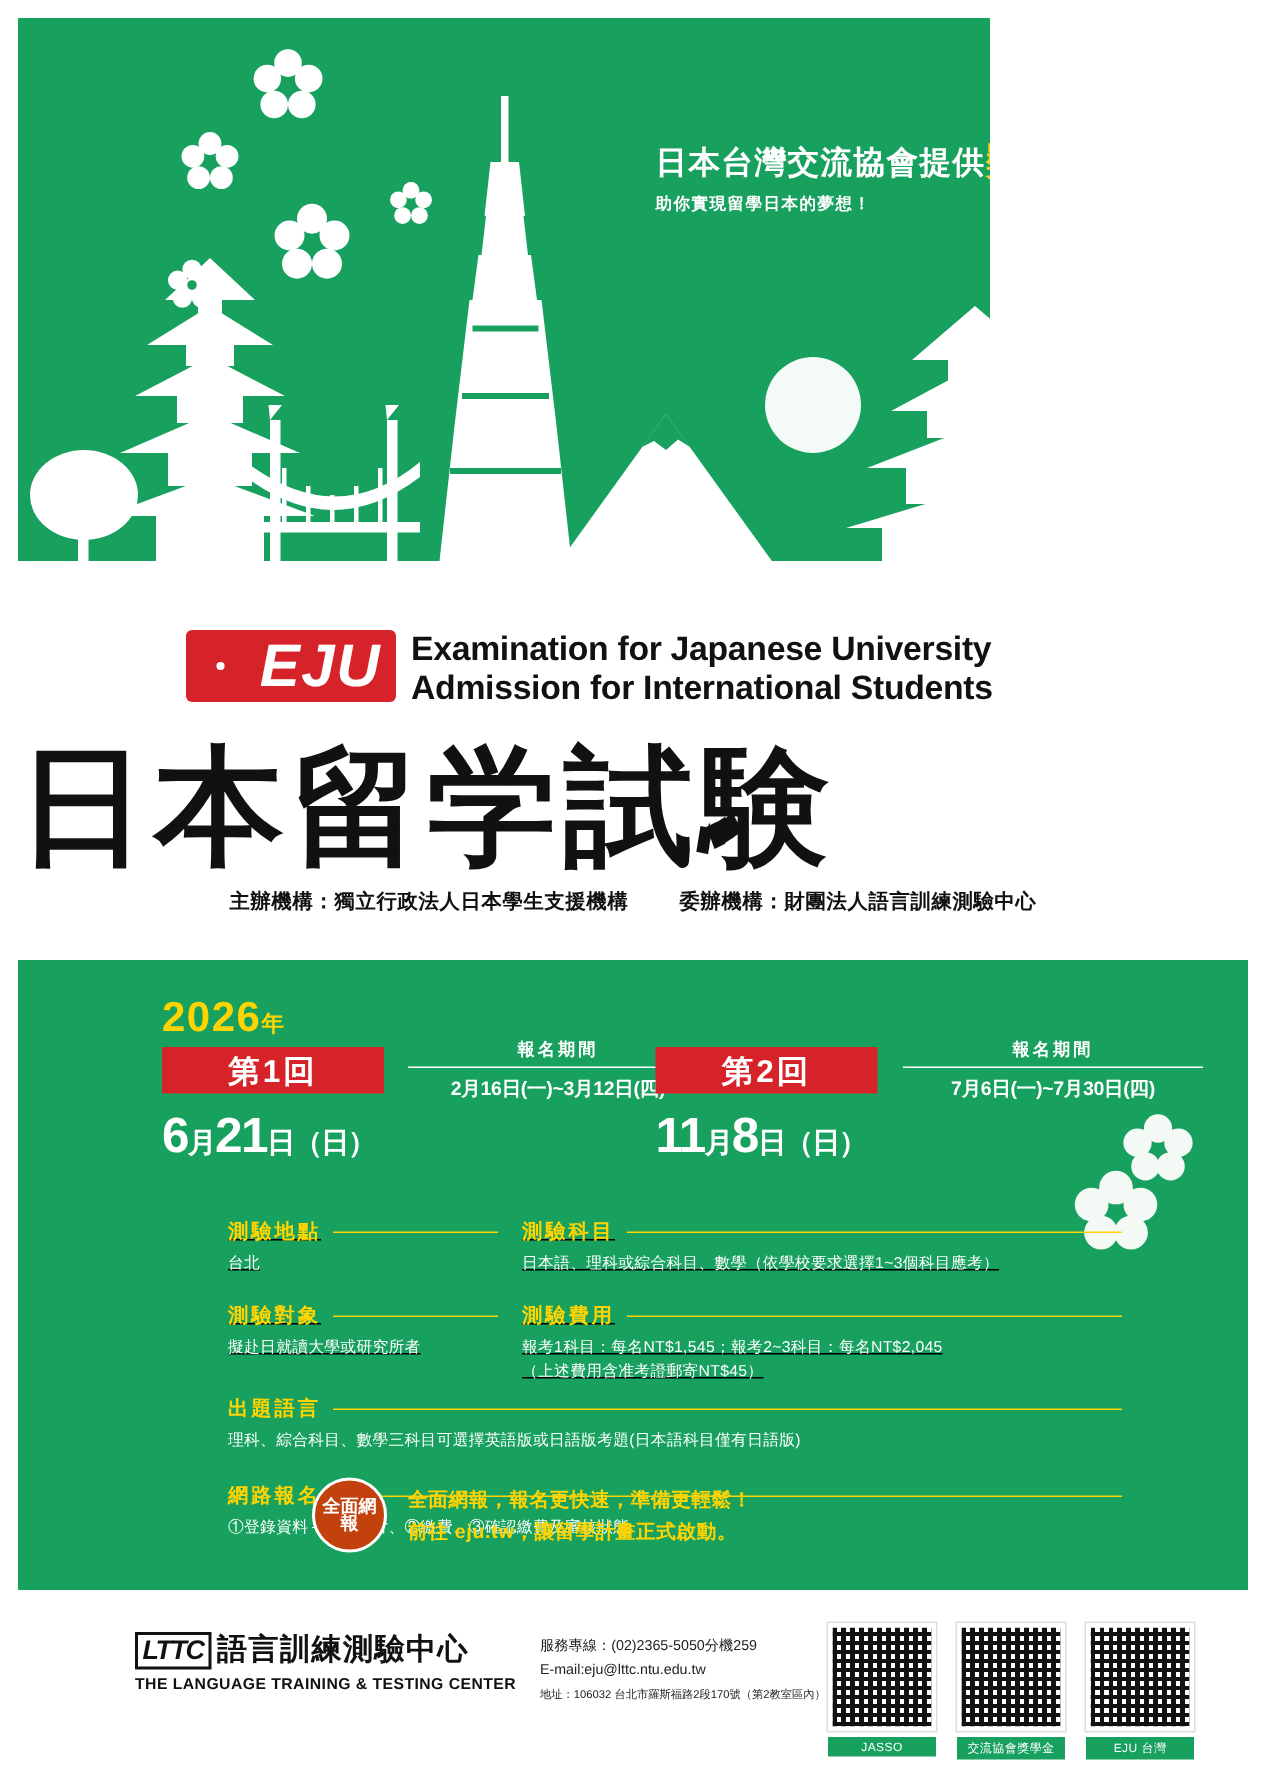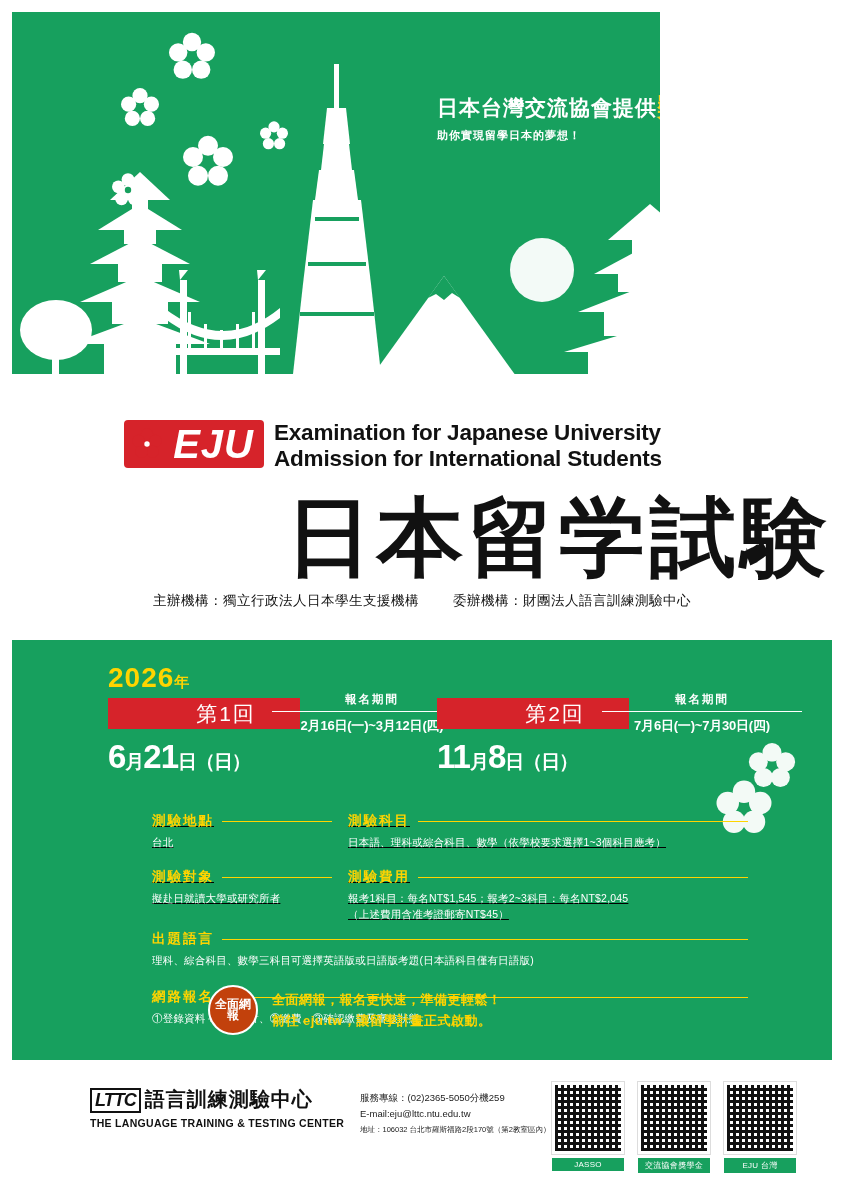--- a/index.html
+++ b/index.html
@@ -114,34 +114,34 @@
     color: #111111;
     font-weight: bold;
     font-size: 22.5px;
     line-height: 26px;
     letter-spacing: -0.2px;
   }
   .title-jp {
     position: absolute;
     left: 0; top: 78px;
     width: 820px;
-    text-align: right;
+    text-align: left;
     font-size: 86px;
     font-weight: bold;
     color: #111111;
     letter-spacing: 5px;
     font-family: "DejaVu Sans", sans-serif;
   }
   .org-line {
     position: absolute;
     left: 0; top: 190px;
     width: 820px;
     text-align: center;
     font-size: 13.5px;
-    font-weight: normal;
+    font-weight: bold;
     color: #111111;
     letter-spacing: .5px;
   }
   .org-line .gap { display: inline-block; width: 34px; }
 
   
   .info-panel {
     position: absolute;
     left: 12px; top: 640px;
     width: 820px; height: 420px;
@@ -159,26 +159,25 @@
   .year .suffix { font-size: 15px; }
 
   .session { position: absolute; top: 58px; }
   .session.s1 { left: 96px; }
   .session.s2 { left: 425px; }
   .sess-badge {
     width: 148px; height: 31px;
     background: #d6232a;
     color: #ffffff;
     font-size: 21px;
-    font-weight: normal;
+    font-weight: bold;
     display: flex;
     align-items: center;
     justify-content: center;
     letter-spacing: 2px;
-    padding-left: 44px;
   }
   .sess-date {
     margin-top: 9px;
     color: #ffffff;
     font-size: 33px;
     font-weight: bold;
     white-space: nowrap;
     letter-spacing: -1px;
   }
   .sess-date .small { font-size: 19px; }

